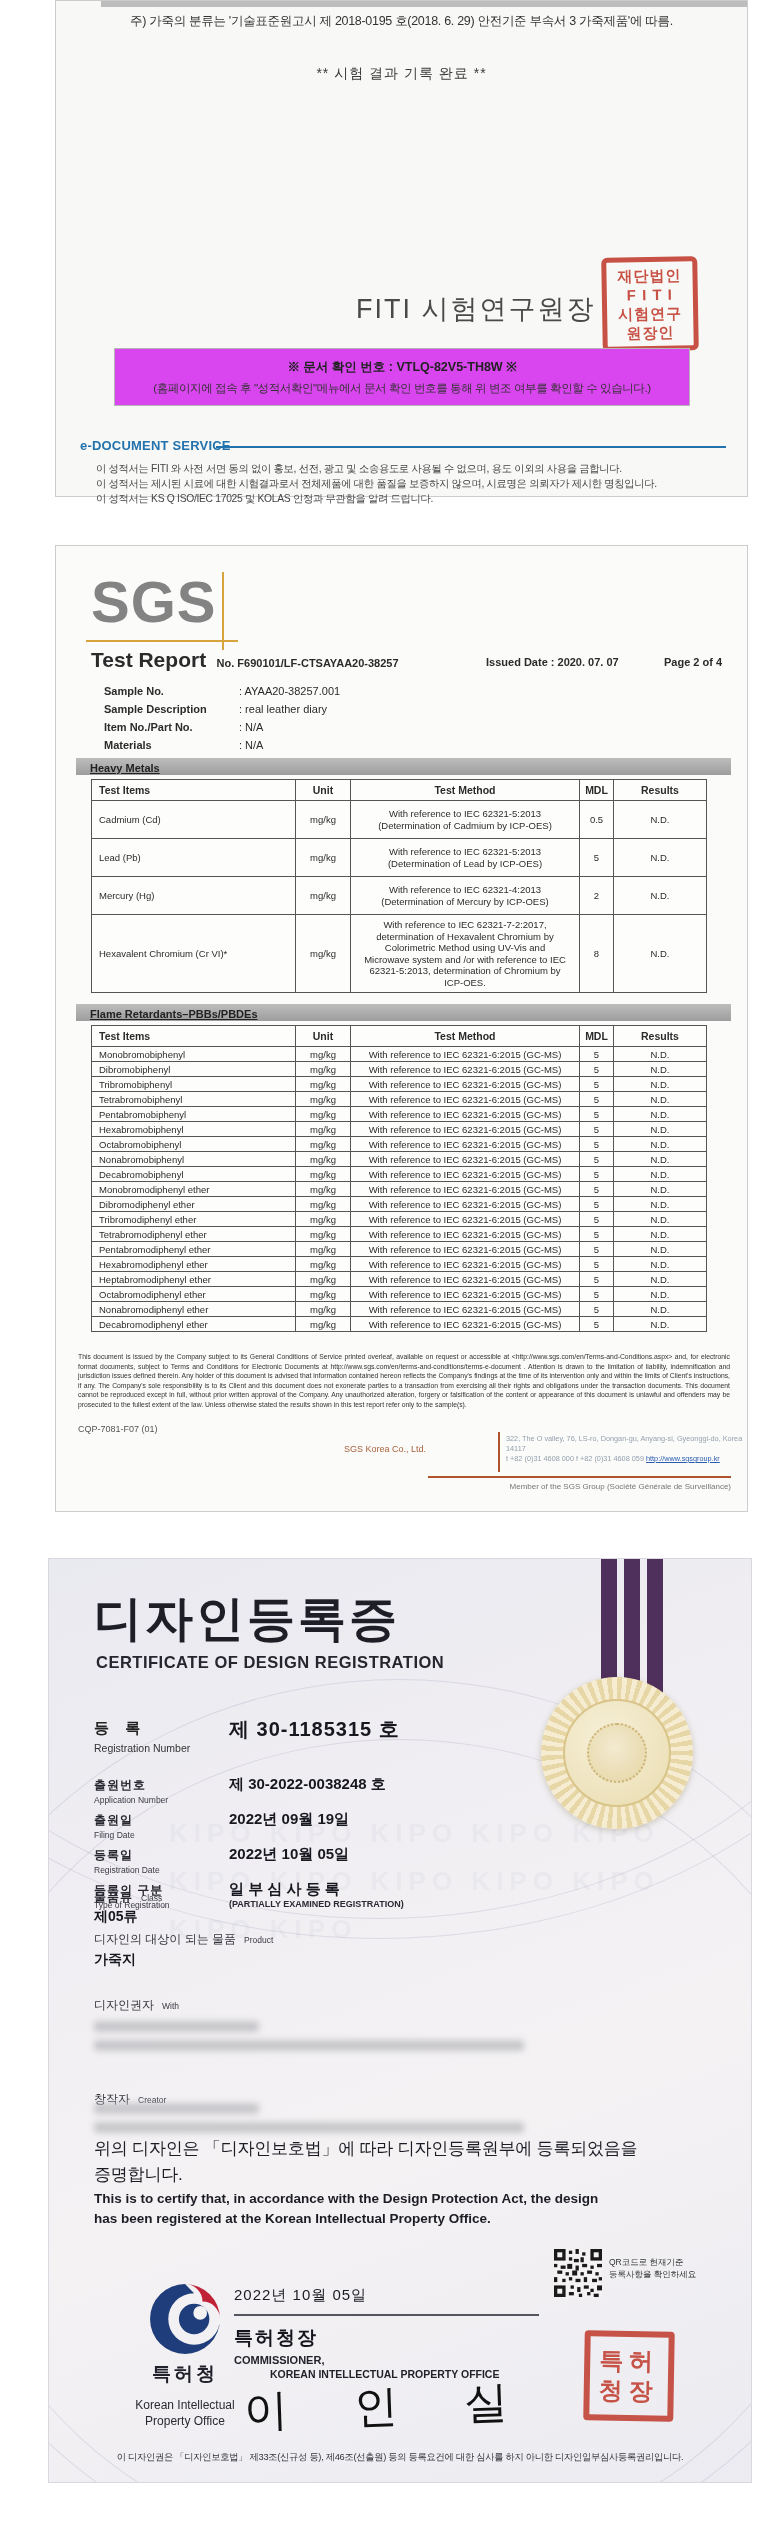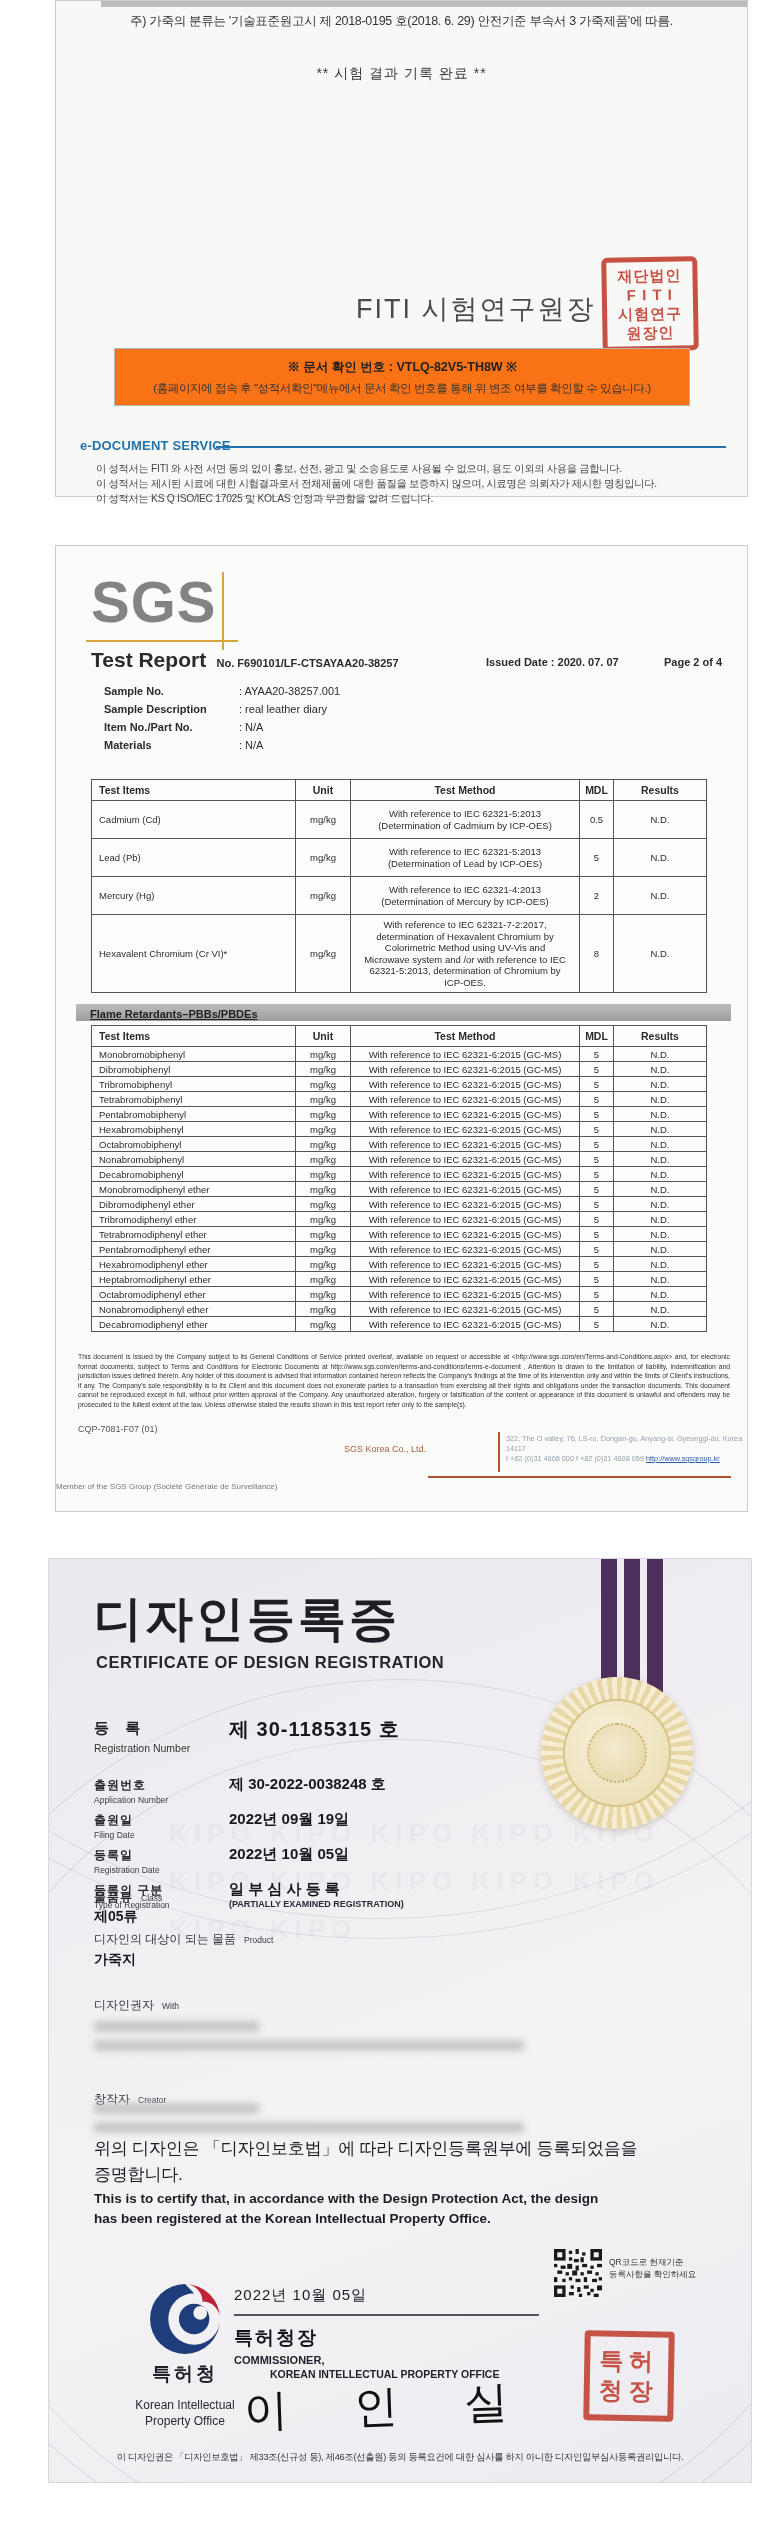--- a/index.html
+++ b/index.html
@@ -13,21 +13,21 @@
   #fiti-card { left:55px; top:0; width:693px; height:497px; background:#f8f8f6; }
   .fiti-topstrip { left:45px; top:0; right:0; height:6px; background:#a9a9a9; opacity:.75; }
   .fiti-note { left:0; top:12px; width:100%; font-size:12.5px; color:#333; letter-spacing:-0.3px; }
   .fiti-done { left:0; top:64px; width:100%; font-size:14px; color:#3a3a3a; letter-spacing:1px; }
   .fiti-signer { left:300px; top:290px; font-size:27px; color:#4a4a4a; letter-spacing:2px; }
   .fiti-stamp { left:546px; top:256px; width:96px; height:94px; border:5px solid #c23b2e;
                 border-radius:6px; color:#c23b2e; font-weight:bold; text-align:center;
                 padding-top:4px; line-height:19px; font-size:15px; opacity:.88; transform:rotate(-1deg);
                 background:rgba(255,255,255,0.05); }
   .fiti-stamp div { letter-spacing:1px; }
-  .verify-box { left:58px; top:347px; width:576px; height:58px; border:1px solid #b5b5b5; background:#f97316; }
+  .verify-box { left:58px; top:347px; width:576px; height:58px; border:1px solid #b5b5b5; background:#d946ef; }
   .verify-line1 { left:0; top:9px; width:100%; font-size:12.5px; font-weight:bold; color:#222; }
   .verify-line2 { left:0; top:32px; width:100%; font-size:11.5px; color:#333; letter-spacing:-0.4px; }
   .edoc-title { left:24px; top:437px; font-size:13px; font-weight:bold; color:#2273ad; letter-spacing:0.2px; }
   .edoc-rule { left:160px; top:445px; width:510px; height:2px; background:#2273ad; }
   .edoc-lines { left:40px; top:460px; width:630px; font-size:10.3px; color:#444; line-height:15px; letter-spacing:-0.3px; }
 
   
   #sgs-card { left:55px; top:545px; width:693px; height:967px; background:#fbfbfa; }
   .sgs-logo { left:35px; top:22px; font-size:58px; font-weight:bold; color:#838383; letter-spacing:1px;
               font-family:"Liberation Sans", sans-serif; }
@@ -57,21 +57,21 @@
   #flame-table { position:absolute; left:35px; top:479px; }
   #flame-table td { height:15px; }
   .sgs-disclaimer { left:22px; top:806px; width:652px; font-size:6.8px; color:#333; line-height:9.5px;
                     text-align:justify; }
   .sgs-formcode { left:22px; top:878px; font-size:9px; color:#555; }
   .sgs-company { left:288px; top:898px; font-size:9px; color:#a8623c; }
   .sgs-addr-vline { left:442px; top:886px; width:1.5px; height:40px; background:#b0532f; }
   .sgs-address { left:450px; top:888px; width:240px; font-size:7.3px; color:#94a1ad; line-height:10px; }
   .sgs-address .weblink { color:#2a5db0; text-decoration:underline; }
   .sgs-addr-hline { left:372px; top:930px; width:303px; height:1.5px; background:#b0532f; }
-  .sgs-member { left:0; top:936px; width:675px; text-align:left; font-size:8px; color:#777; }
+  .sgs-member { left:0; top:936px; width:675px; text-align:right; font-size:8px; color:#777; }
 
   
   #cert-card { left:48px; top:1558px; width:704px; height:925px;
                background:linear-gradient(160deg,#e9e9f0 0%, #f0eef2 30%, #f4f2f3 60%, #ecebf1 100%);
                border:1px solid #d8d8de; overflow:hidden; }
   .cert-arc { position:absolute; border:1px solid rgba(120,120,160,0.18); border-radius:50%; }
   .cert-watermark { left:120px; top:250px; width:560px; font-size:26px; font-weight:bold;
                     color:rgba(130,140,180,0.07); letter-spacing:6px; line-height:48px; }
   .cert-title-kr { left:45px; top:28px; font-size:48px; font-weight:bold; color:#1e1e26; letter-spacing:3px; }
   .cert-title-en { left:47px; top:94px; font-size:16.5px; font-weight:bold; color:#26262e; letter-spacing:0.5px; }
@@ -186,20 +186,23 @@
           <span class="sgs-info-label">Item No./Part No.</span>
           <span class="sgs-info-value">: N/A</span>
         </div>
 
         <div class="sgs-info-row">
           <span class="sgs-info-label">Materials</span>
           <span class="sgs-info-value">: N/A</span>
         </div>
       </div>
 
+    <div class="abs section-bar" style="top:212px;">
+      <span>Heavy Metals</span>
+    </div>
     <table id="heavy-table" class="sgs-table">
       <colgroup>
           <col style="width:204px">
           <col style="width:55px">
           <col style="width:229px">
           <col style="width:34px">
           <col style="width:93px">
         </colgroup>
       <thead>
         <tr>

